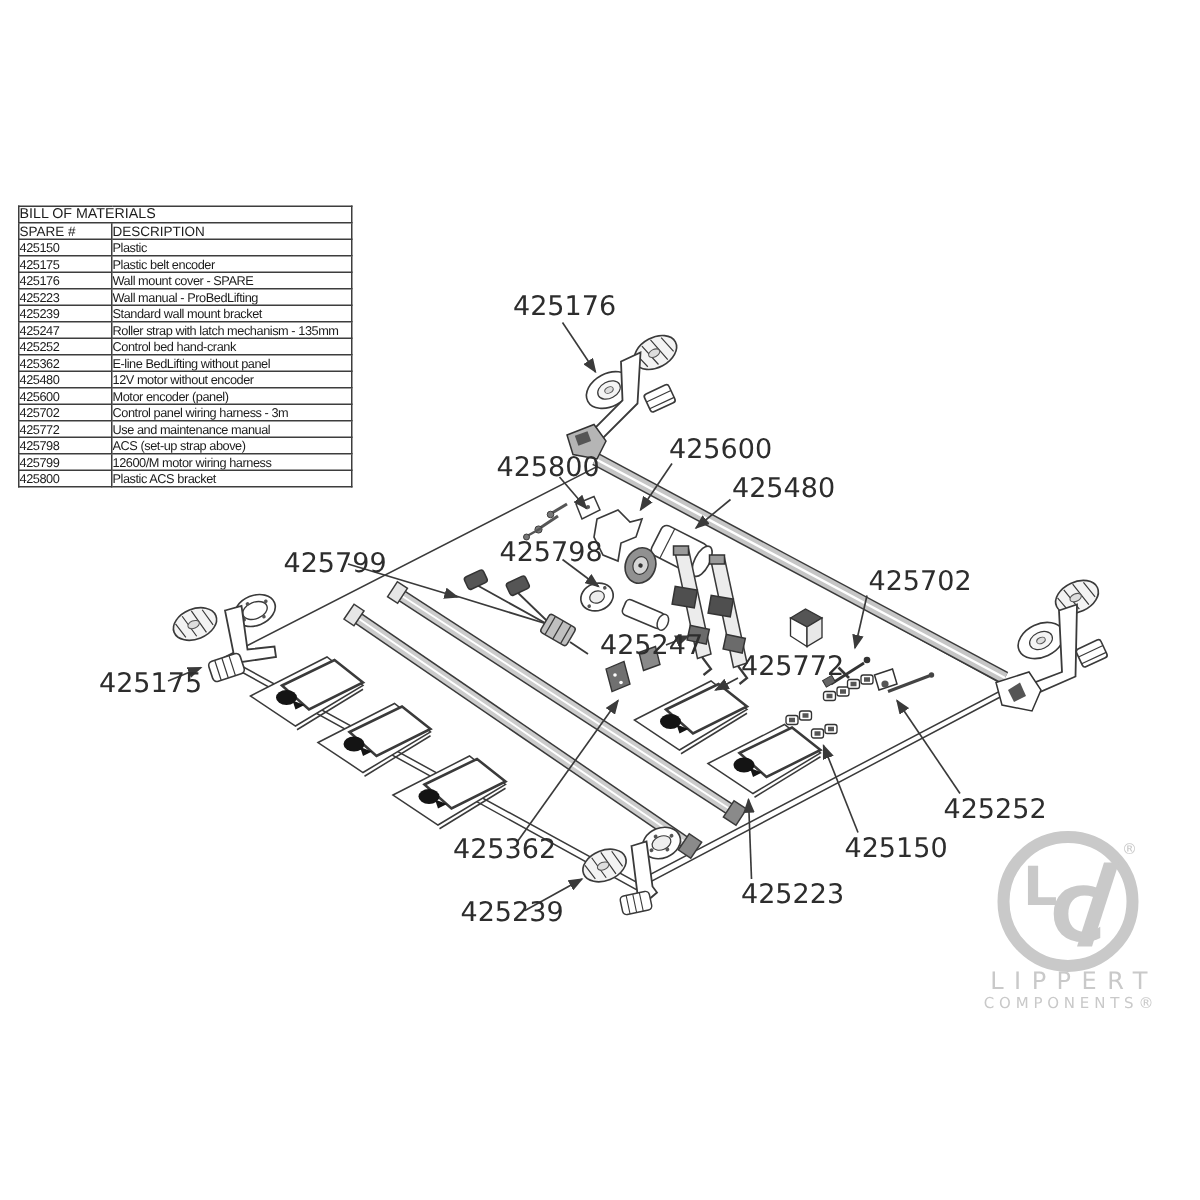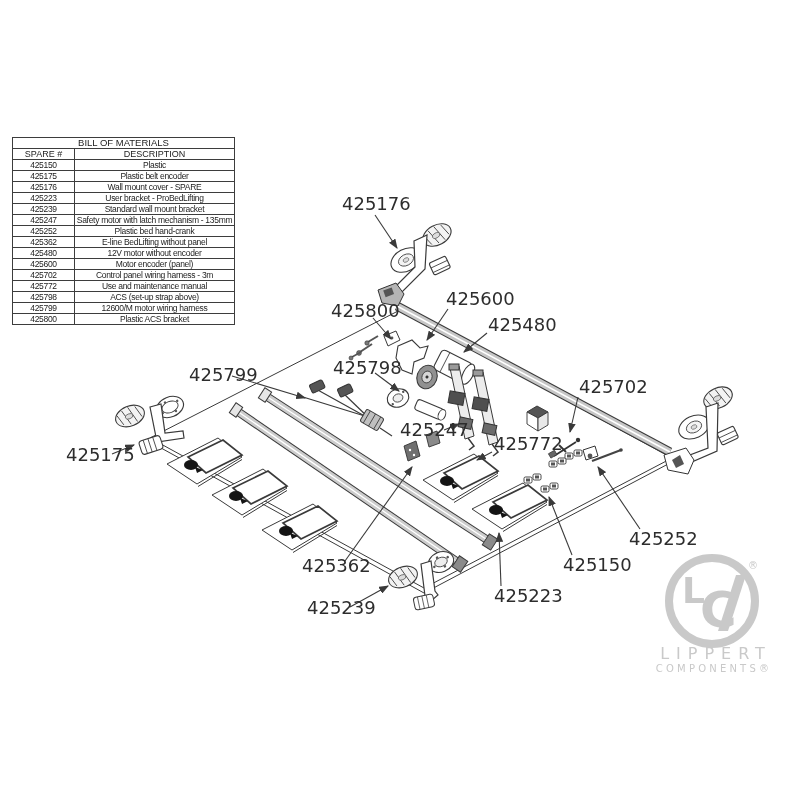--- a/index.html
+++ b/index.html
@@ -1,21 +1,21 @@
 <!DOCTYPE html>
 <html><head>
 <meta charset="utf-8">
 <style>
   html,body{margin:0;padding:0;background:#fff;}
   .canvas{position:relative;width:800px;height:800px;background:#fff;overflow:hidden;
           font-family:"Liberation Sans",sans-serif;}
   
   table.bom{position:absolute;left:12px;top:137px;width:222px;border-collapse:collapse;
             table-layout:fixed;background:#fff;}
-  table.bom th,table.bom td{border:1px solid #3d3d3d;text-align:center;padding:0;
+  table.bom th,table.bom td{border:1px solid #3d3d3d;text-align:left;padding:0;
             height:10px;line-height:10px;white-space:nowrap;overflow:hidden;
             font-weight:normal;color:#1c1c1c;}
   table.bom .title-row th{font-size:9.5px;}
   table.bom .head-row th{font-size:9px;margin-left:29px;}
   table.bom td{font-size:8.5px;letter-spacing:-0.3px;}
   col.c1{width:62px;} col.c2{width:160px;}
   
   svg.diagram{position:absolute;left:0;top:0;}
   .plabel{font-family:"DejaVu Sans",sans-serif;font-size:18px;fill:#2d2d2d;}
   .logo-brand{font-family:"DejaVu Sans",sans-serif;letter-spacing:7px;font-size:16px;fill:#c9c9c9;}
@@ -48,33 +48,33 @@
       <tr>
           <td>425175</td>
           <td>Plastic belt encoder</td>
         </tr>
       <tr>
           <td>425176</td>
           <td>Wall mount cover - SPARE</td>
         </tr>
       <tr>
           <td>425223</td>
-          <td>User bracket - ProBedLifting</td>
+          <td>Wall manual - ProBedLifting</td>
         </tr>
       <tr>
           <td>425239</td>
           <td>Standard wall mount bracket</td>
         </tr>
       <tr>
           <td>425247</td>
-          <td>Safety motor with latch mechanism - 135mm</td>
+          <td>Roller strap with latch mechanism - 135mm</td>
         </tr>
       <tr>
           <td>425252</td>
-          <td>Plastic bed hand-crank</td>
+          <td>Control bed hand-crank</td>
         </tr>
       <tr>
           <td>425362</td>
           <td>E-line BedLifting without panel</td>
         </tr>
       <tr>
           <td>425480</td>
           <td>12V motor without encoder</td>
         </tr>
       <tr>

